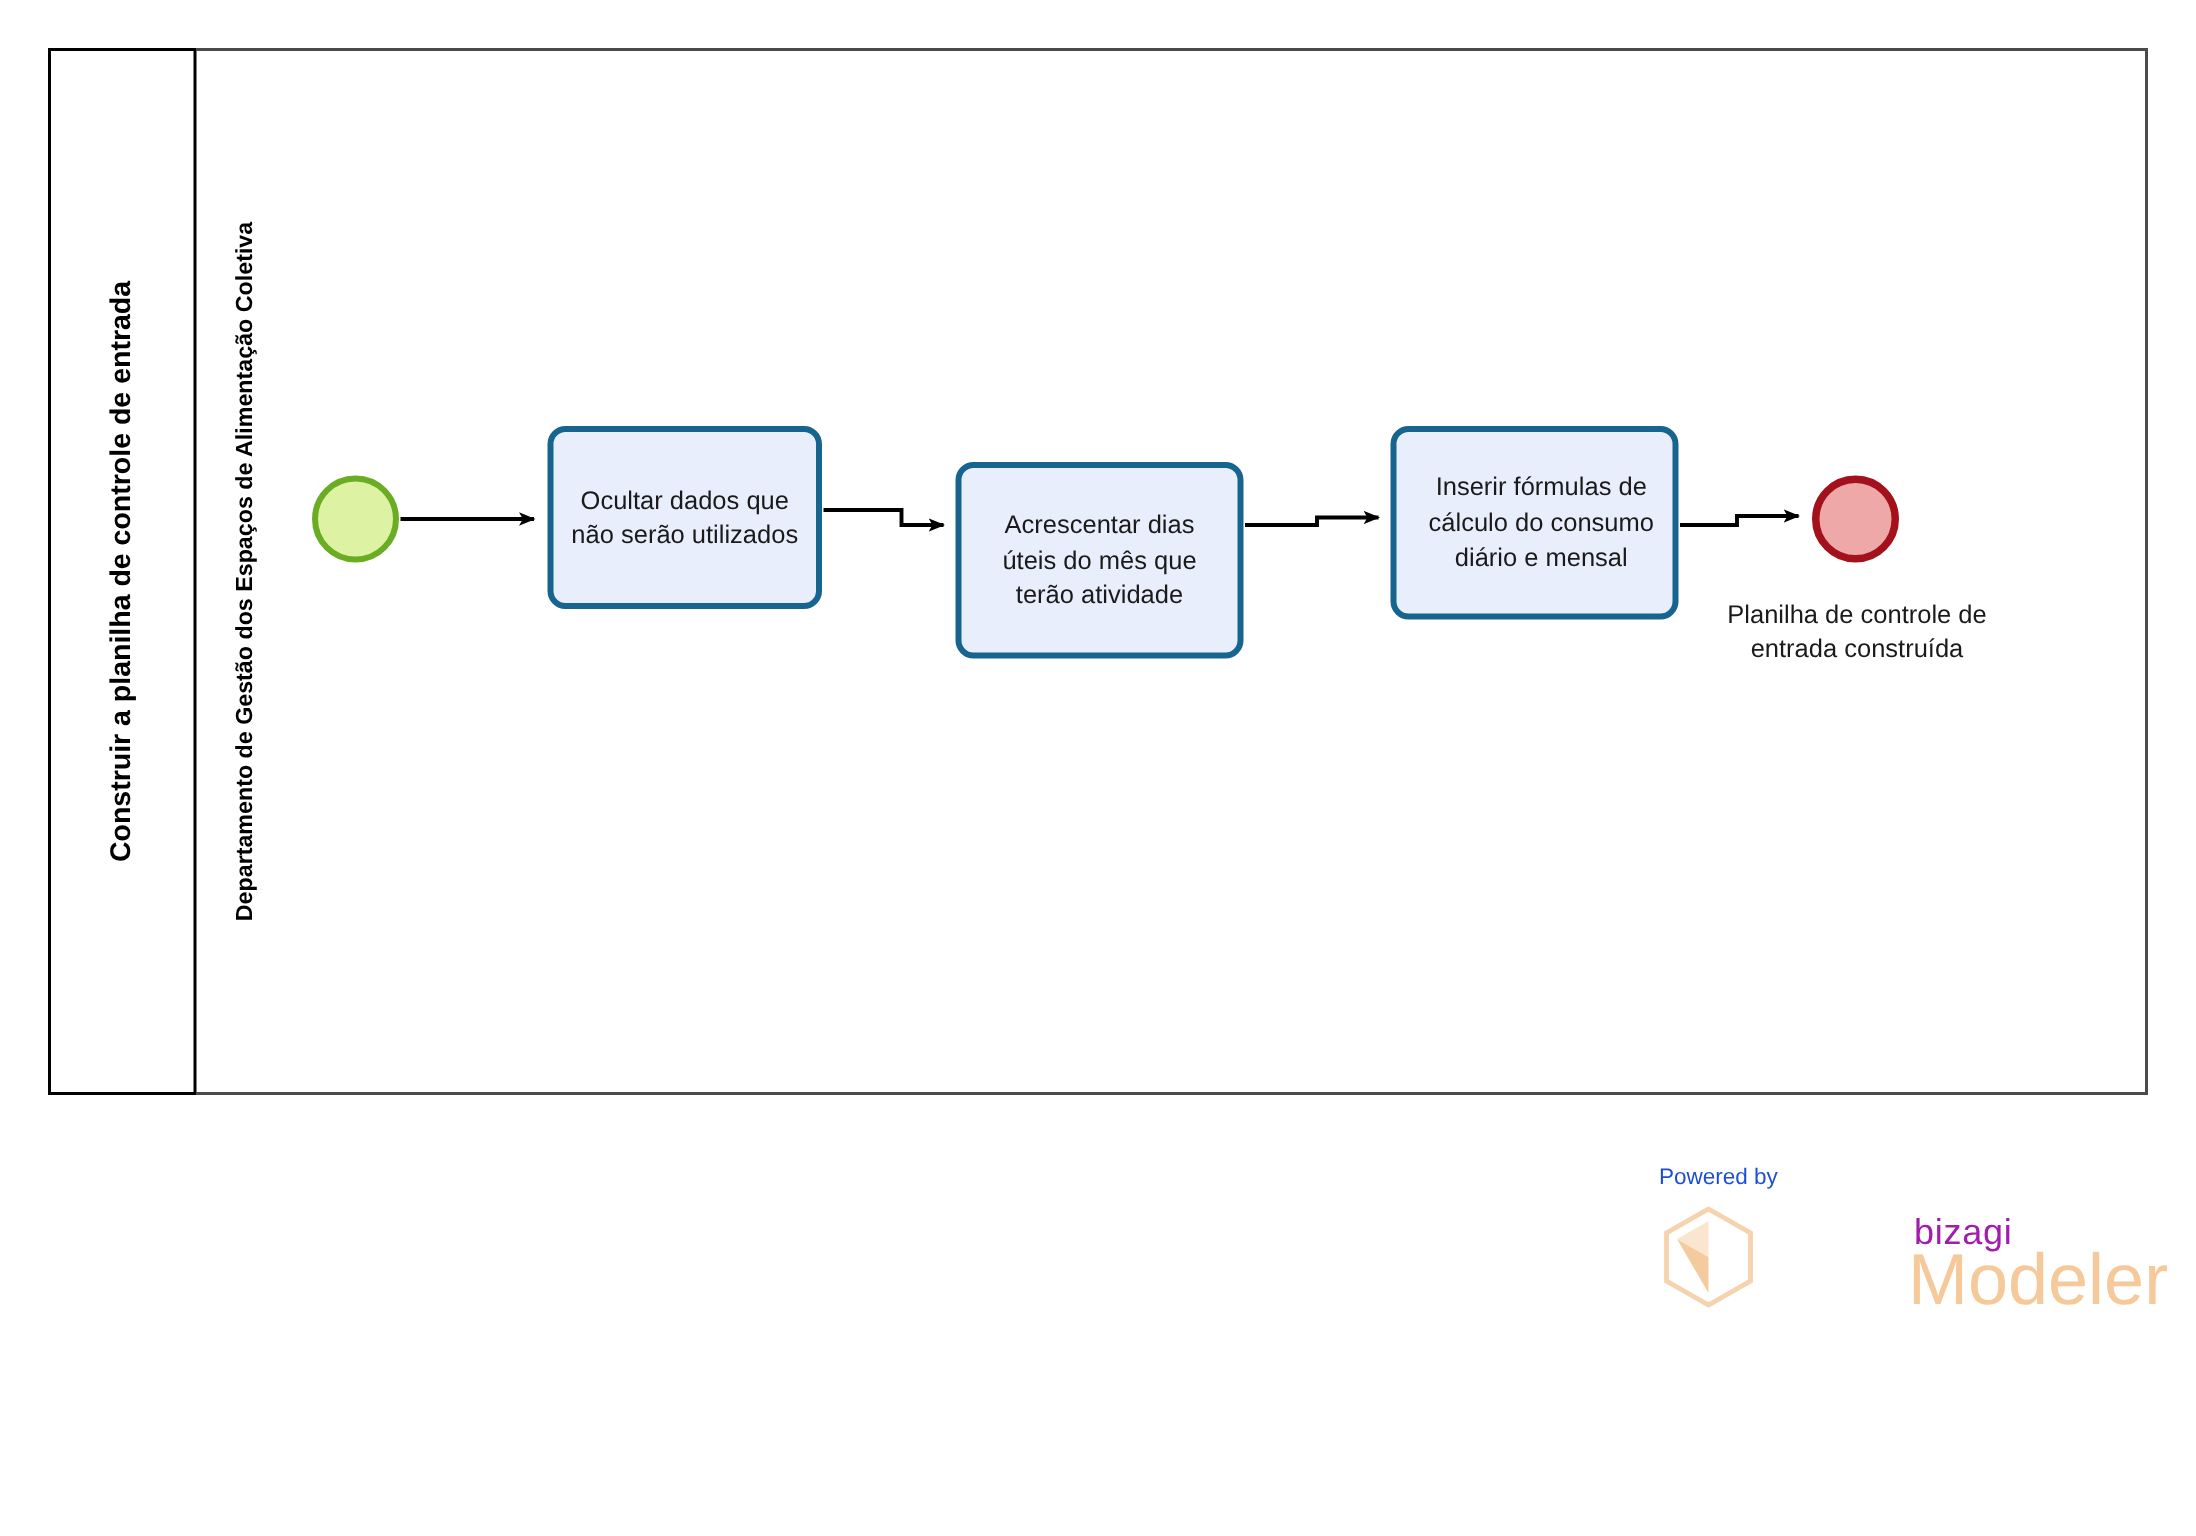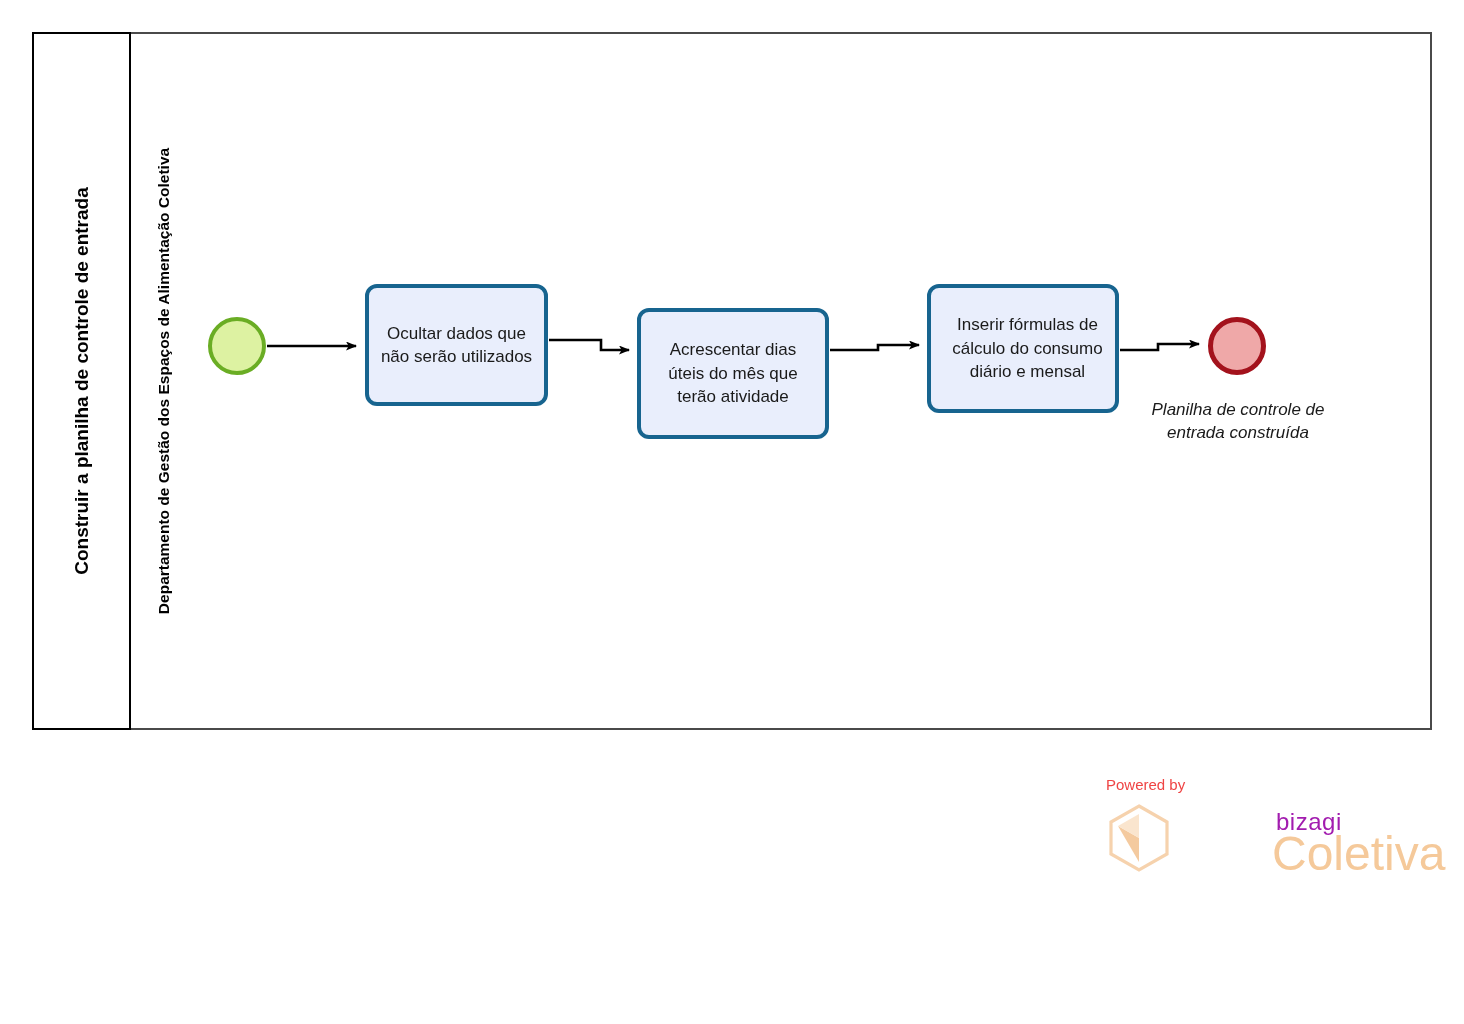--- a/index.html
+++ b/index.html
@@ -95,21 +95,20 @@
   }
   .end-event-label {
     position: absolute;
     left: 1132px;
     top: 398px;
     width: 212px;
     text-align: center;
     font-size: 17px;
     line-height: 1.38;
     color: #1a1a1a;
-    font-style: italic;
   }
 
   
   .task {
     position: absolute;
     box-sizing: border-box;
     background: #e9eefc;
     border: 4px solid #17648f;
     border-radius: 12px;
     display: flex;
@@ -141,21 +140,21 @@
     left: 1104px;
     top: 776px;
     width: 260px;
     height: 100px;
   }
   .powered-by {
     position: absolute;
     left: 2px;
     top: 0px;
     font-size: 15px;
-    color: #ef4444;
+    color: #1d4ed8;
   }
   .logo-mark {
     position: absolute;
     left: 4px;
     top: 28px;
     width: 62px;
     height: 68px;
   }
   .brand-bizagi {
     position: absolute;
@@ -219,16 +218,16 @@
   <div class="powered-wrap">
     <div class="powered-by">Powered by</div>
 
     <svg class="logo-mark" viewBox="0 0 62 68" xmlns="http://www.w3.org/2000/svg">
       <path d="M31 2 L59 18 L59 50 L31 66 L3 50 L3 18 Z" fill="none" stroke="#f6d2ad" stroke-width="3.2"></path>
       <path d="M10 22 L31 34 L31 58 Z" fill="#f3c79a" opacity="0.95"></path>
       <path d="M10 22 L31 34 L31 10 Z" fill="#fae2c9" opacity="0.9"></path>
     </svg>
 
     <div class="brand-bizagi">bizagi</div>
-    <div class="brand-modeler">Coletiva</div>
+    <div class="brand-modeler">Modeler</div>
   </div>
 
 </div>
 
 </body></html>

